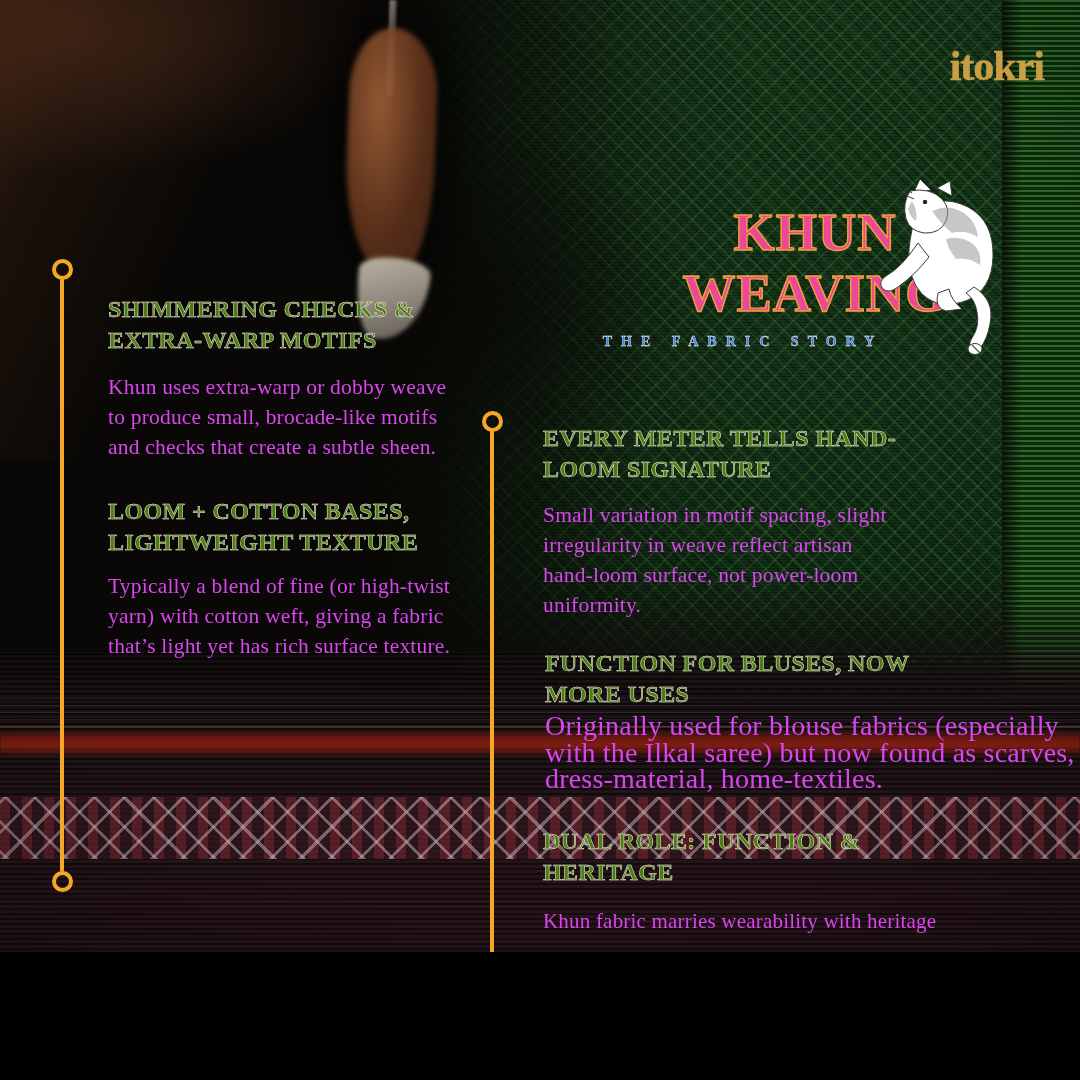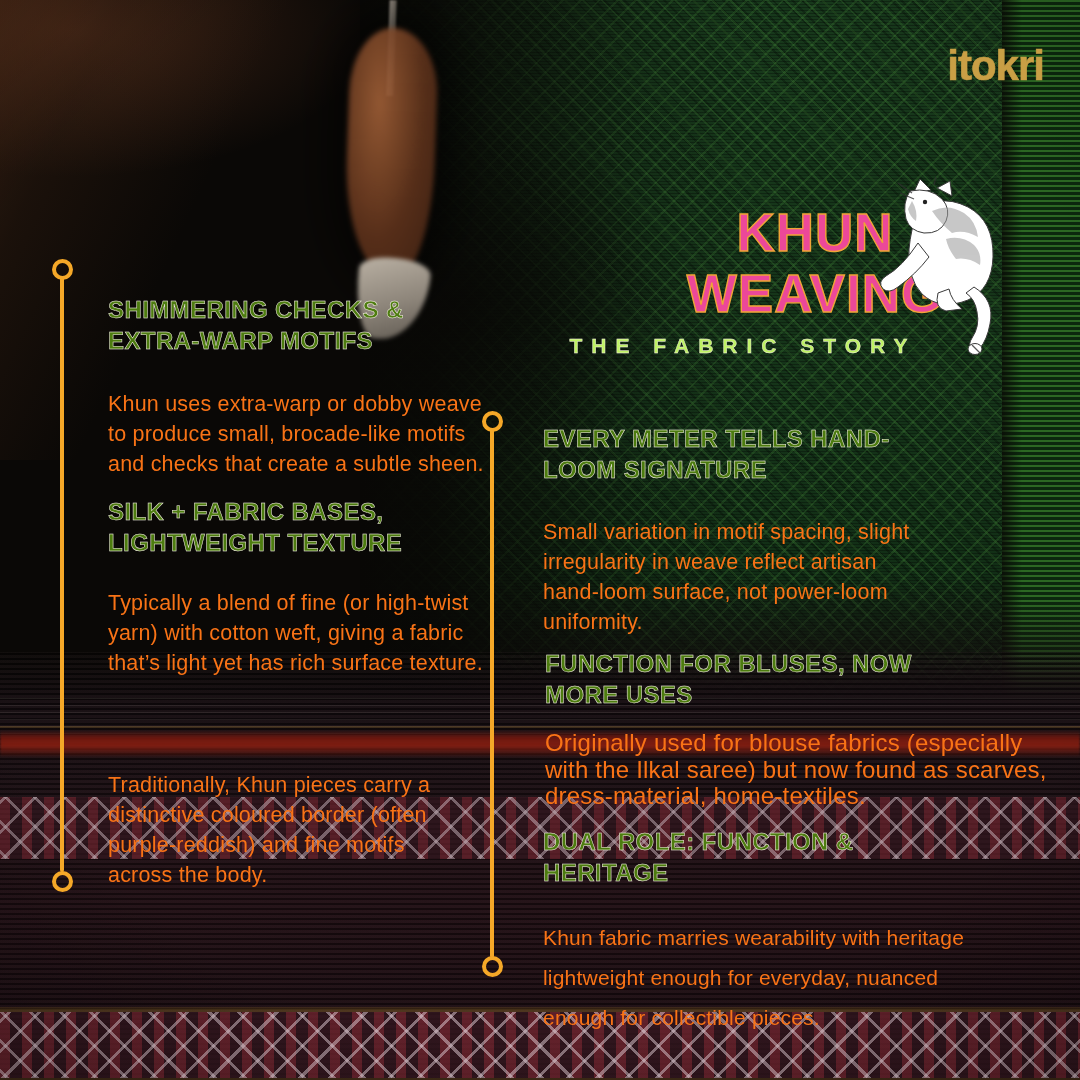--- a/index.html
+++ b/index.html
@@ -1,19 +1,19 @@
 <!DOCTYPE html>
 <html><head>
 <meta charset="utf-8">
 <style>
   html,body{margin:0;padding:0;background:#000;}
   .canvas{
-    position:relative;width:1080px;height:1080px;overflow:hidden;
+    position:relative;width:1080px;height:952px;overflow:hidden;
     background:#0a0806;
-    font-family:Liberation Sans, sans-serif;
+    font-family:Liberation Serif, serif;
   }
   
   .arm-glow{
     position:absolute;left:0;top:0;width:640px;height:460px;
     background:
       linear-gradient(115deg, rgba(95,52,28,.50) 0%, rgba(70,40,22,.28) 14%, rgba(10,8,6,0) 34%),
       radial-gradient(ellipse 430px 210px at 70px 30px, rgba(120,65,38,.45), rgba(10,8,6,0) 70%);
   }
   .green-fabric{
     position:absolute;left:360px;top:0;width:720px;height:716px;
@@ -100,34 +100,34 @@
     -webkit-text-stroke:.6px #C99F45;
   }
   .title{
     position:absolute;left:600px;top:202px;width:430px;
     text-align:center;white-space:pre-line;
     font-size:53px;line-height:61px;font-weight:bold;color:#ec4899;
     letter-spacing:1px;-webkit-text-stroke:1.4px #F0A437;
   }
   .subtitle{
     position:absolute;left:538px;top:334px;width:410px;
-    text-align:center;font-size:21px;font-weight:bold;color:#bef264;
+    text-align:center;font-size:14px;font-weight:bold;color:#3b82f6;
     letter-spacing:9px;-webkit-text-stroke:.4px #F5EFDF;
   }
   .section{position:absolute;}
   .sec-head{
     white-space:pre-line;font-weight:bold;color:#4d7c0f;
     font-size:24px;line-height:31px;letter-spacing:.4px;
     -webkit-text-stroke:.5px #F6F1E4;
   }
   .sec-body{
-    white-space:pre-line;color:#f97316;
-    font-size:21.5px;line-height:30px;letter-spacing:.2px;margin-top:17px;
-  }
-  .sec-body.sm{font-size:24px;line-height:26.5px;}
+    white-space:pre-line;color:#d946ef;
+    font-size:21.5px;line-height:30px;letter-spacing:.2px;margin-top:0;
+  }
+  .sec-body.sm{font-size:28px;line-height:26.5px;}
   .sec-body.md{font-size:21px;line-height:40px;}
   
   .s-l1h{left:108px;top:294px;} .s-l1b{left:108px;top:372px;}
   .s-l2h{left:108px;top:496px;} .s-l2b{left:108px;top:571px;}
   .s-l3h{left:108px;top:684px;} .s-l3b{left:108px;top:753px;}
   .s-r1h{left:543px;top:423px;} .s-r1b{left:543px;top:500px;}
   .s-r2h{left:545px;top:648px;} .s-r2b{left:545px;top:713px;}
   .s-r3h{left:543px;top:826px;} .s-r3b{left:543px;top:901px;}
   .cat{position:absolute;left:876px;top:176px;width:140px;height:182px;}
 </style>
@@ -193,35 +193,29 @@
       <div class="sec-head">SHIMMERING CHECKS &amp;
 EXTRA-WARP MOTIFS</div>
     </div>
   <div class="section s-l1b">
       <div class="sec-body">Khun uses extra-warp or dobby weave
 to produce small, brocade-like motifs
 and checks that create a subtle sheen.</div>
     </div>
 
   <div class="section s-l2h">
-      <div class="sec-head">SILK + FABRIC BASES,
+      <div class="sec-head">LOOM + COTTON BASES,
 LIGHTWEIGHT TEXTURE</div>
     </div>
   <div class="section s-l2b">
       <div class="sec-body">Typically a blend of fine (or high-twist
 yarn) with cotton weft, giving a fabric
 that’s light yet has rich surface texture.</div>
     </div>
 
-  <div class="section s-l3b">
-      <div class="sec-body">Traditionally, Khun pieces carry a
-distinctive coloured border (often
-purple-reddish) and fine motifs
-across the body.</div>
-    </div>
 
   <div class="section s-r1h">
       <div class="sec-head">EVERY METER TELLS HAND-
 LOOM SIGNATURE</div>
     </div>
   <div class="section s-r1b">
       <div class="sec-body">Small variation in motif spacing, slight
 irregularity in weave reflect artisan
 hand-loom surface, not power-loom
 uniformity.</div>

